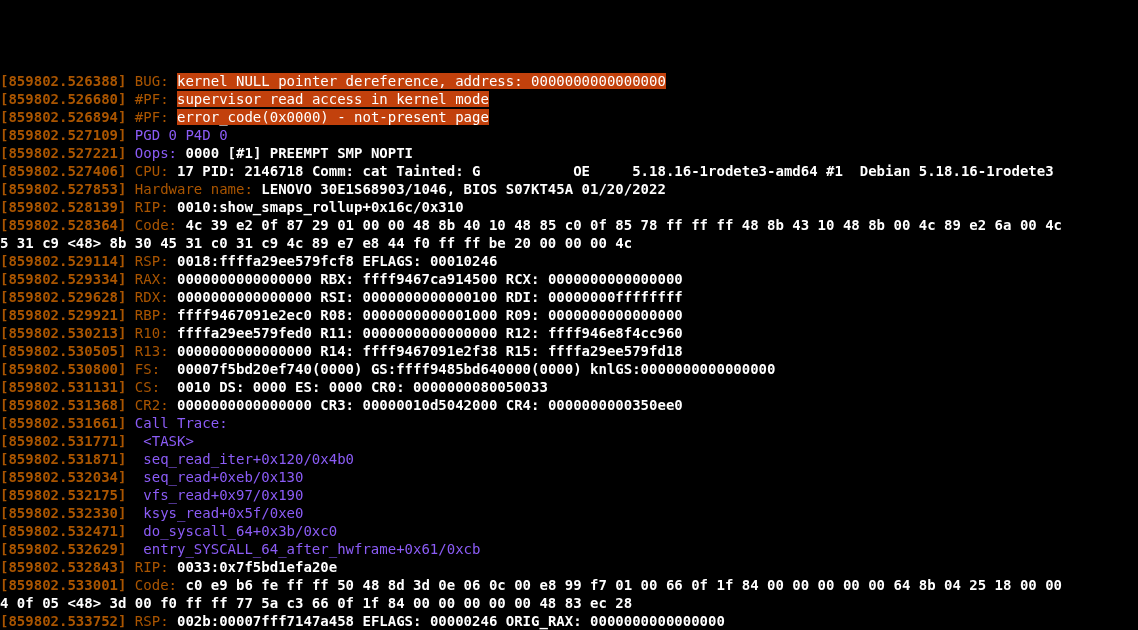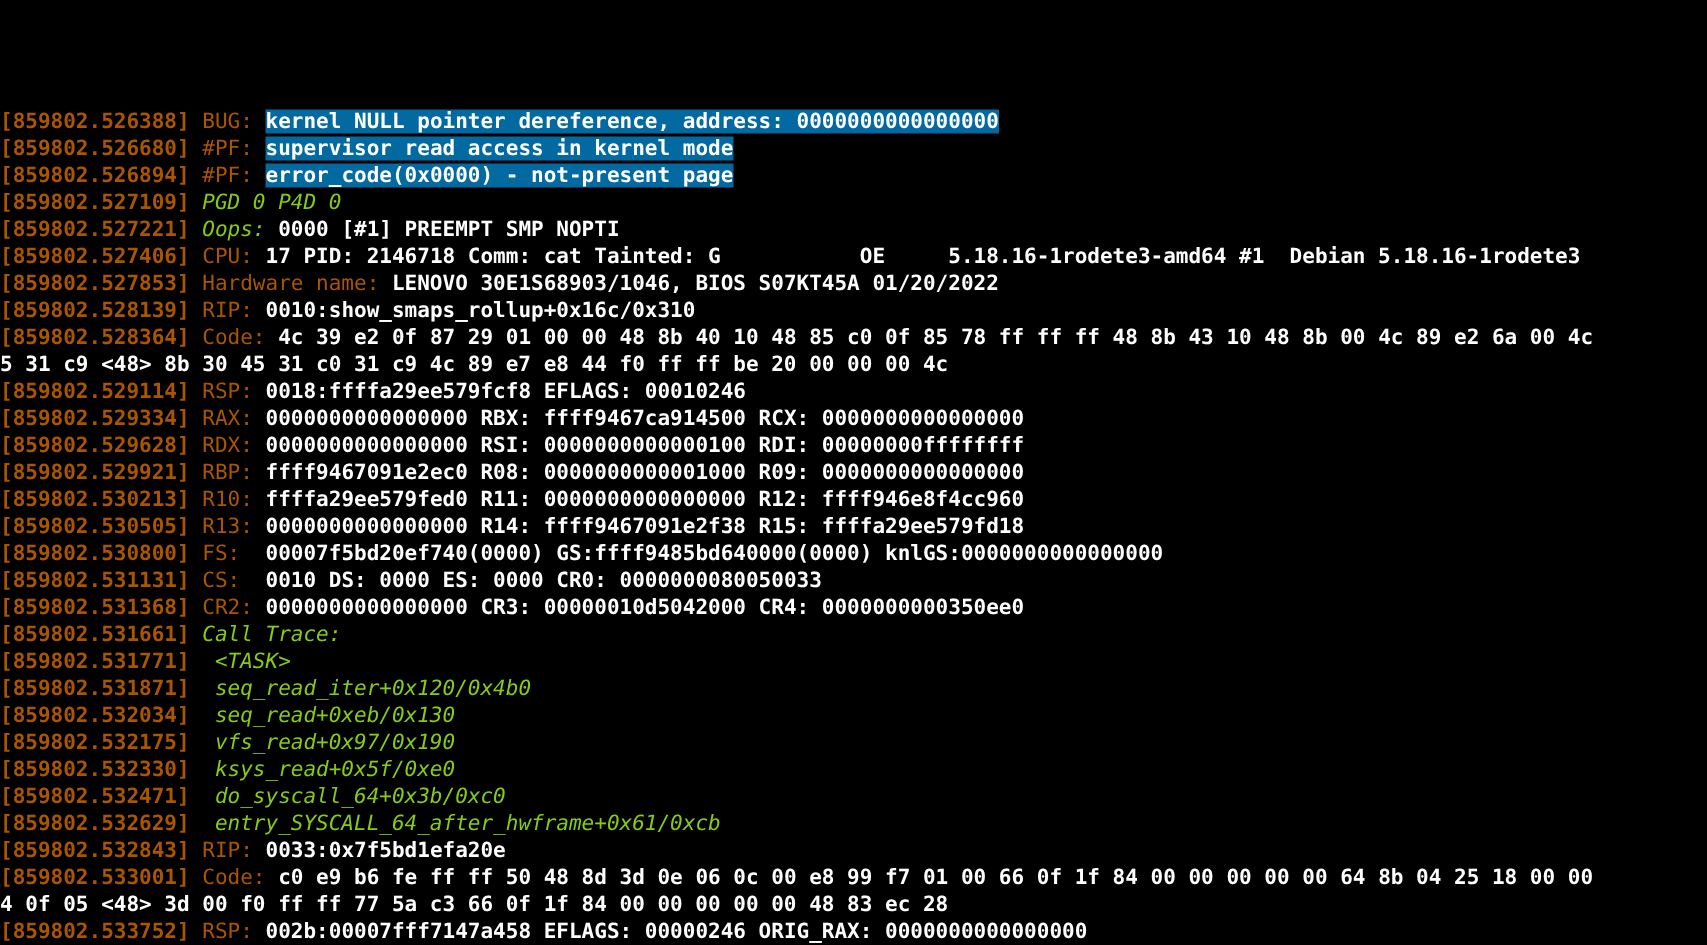--- a/index.html
+++ b/index.html
@@ -1,21 +1,21 @@
 <!DOCTYPE html>
 <html><head>
 <meta charset="utf-8">
 <style>
 html,body{margin:0;padding:0;background:#000;font-family:'Consolas','DejaVu Sans Mono','Liberation Mono',monospace;font-size:14px;line-height:18px;white-space:pre;color:#aaa;width:1138px;height:630px;overflow:hidden;}
 .line{display:block;}
 .ts{color:#aa5500;font-weight:bold;}
 .lbl{color:#aa5500;}
-.txt{color:#84cc16;font-style:italic;}
+.txt{color:#8b5cf6;}
 .bold{color:#ffffff;font-weight:bold;text-align:right;}
-.crit{background:#0369a1;color:#ffffff;font-weight:bold;}
+.crit{background:#c2410c;color:#ffffff;font-weight:normal;}
 </style>
 </head>
 <body>
 
 
 <div id="log"><div class="line"><span class="ts">[859802.526388]</span><span class="lbl"> BUG: </span><span class="crit">kernel NULL pointer dereference, address: 0000000000000000</span></div><div class="line"><span class="ts">[859802.526680]</span><span class="lbl"> #PF: </span><span class="crit">supervisor read access in kernel mode</span></div><div class="line"><span class="ts">[859802.526894]</span><span class="lbl"> #PF: </span><span class="crit">error_code(0x0000) - not-present page</span></div><div class="line"><span class="ts">[859802.527109]</span><span class="txt"> PGD 0 P4D 0</span></div><div class="line"><span class="ts">[859802.527221]</span><span class="txt"> Oops: </span><span class="bold">0000 [#1] PREEMPT SMP NOPTI</span></div><div class="line"><span class="ts">[859802.527406]</span><span class="lbl"> CPU: </span><span class="bold">17 PID: 2146718 Comm: cat Tainted: G           OE     5.18.16-1rodete3-amd64 #1  Debian 5.18.16-1rodete3</span></div><div class="line"><span class="ts">[859802.527853]</span><span class="lbl"> Hardware name: </span><span class="bold">LENOVO 30E1S68903/1046, BIOS S07KT45A 01/20/2022</span></div><div class="line"><span class="ts">[859802.528139]</span><span class="lbl"> RIP: </span><span class="bold">0010:show_smaps_rollup+0x16c/0x310</span></div><div class="line"><span class="ts">[859802.528364]</span><span class="lbl"> Code: </span><span class="bold">4c 39 e2 0f 87 29 01 00 00 48 8b 40 10 48 85 c0 0f 85 78 ff ff ff 48 8b 43 10 48 8b 00 4c 89 e2 6a 00 4c</span></div><div class="line"><span class="bold">5 31 c9 &lt;48&gt; 8b 30 45 31 c0 31 c9 4c 89 e7 e8 44 f0 ff ff be 20 00 00 00 4c</span></div><div class="line"><span class="ts">[859802.529114]</span><span class="lbl"> RSP: </span><span class="bold">0018:ffffa29ee579fcf8 EFLAGS: 00010246</span></div><div class="line"><span class="ts">[859802.529334]</span><span class="lbl"> RAX: </span><span class="bold">0000000000000000 RBX: ffff9467ca914500 RCX: 0000000000000000</span></div><div class="line"><span class="ts">[859802.529628]</span><span class="lbl"> RDX: </span><span class="bold">0000000000000000 RSI: 0000000000000100 RDI: 00000000ffffffff</span></div><div class="line"><span class="ts">[859802.529921]</span><span class="lbl"> RBP: </span><span class="bold">ffff9467091e2ec0 R08: 0000000000001000 R09: 0000000000000000</span></div><div class="line"><span class="ts">[859802.530213]</span><span class="lbl"> R10: </span><span class="bold">ffffa29ee579fed0 R11: 0000000000000000 R12: ffff946e8f4cc960</span></div><div class="line"><span class="ts">[859802.530505]</span><span class="lbl"> R13: </span><span class="bold">0000000000000000 R14: ffff9467091e2f38 R15: ffffa29ee579fd18</span></div><div class="line"><span class="ts">[859802.530800]</span><span class="lbl"> FS:  </span><span class="bold">00007f5bd20ef740(0000) GS:ffff9485bd640000(0000) knlGS:0000000000000000</span></div><div class="line"><span class="ts">[859802.531131]</span><span class="lbl"> CS:  </span><span class="bold">0010 DS: 0000 ES: 0000 CR0: 0000000080050033</span></div><div class="line"><span class="ts">[859802.531368]</span><span class="lbl"> CR2: </span><span class="bold">0000000000000000 CR3: 00000010d5042000 CR4: 0000000000350ee0</span></div><div class="line"><span class="ts">[859802.531661]</span><span class="txt"> Call Trace:</span></div><div class="line"><span class="ts">[859802.531771]</span><span class="txt">  &lt;TASK&gt;</span></div><div class="line"><span class="ts">[859802.531871]</span><span class="txt">  seq_read_iter+0x120/0x4b0</span></div><div class="line"><span class="ts">[859802.532034]</span><span class="txt">  seq_read+0xeb/0x130</span></div><div class="line"><span class="ts">[859802.532175]</span><span class="txt">  vfs_read+0x97/0x190</span></div><div class="line"><span class="ts">[859802.532330]</span><span class="txt">  ksys_read+0x5f/0xe0</span></div><div class="line"><span class="ts">[859802.532471]</span><span class="txt">  do_syscall_64+0x3b/0xc0</span></div><div class="line"><span class="ts">[859802.532629]</span><span class="txt">  entry_SYSCALL_64_after_hwframe+0x61/0xcb</span></div><div class="line"><span class="ts">[859802.532843]</span><span class="lbl"> RIP: </span><span class="bold">0033:0x7f5bd1efa20e</span></div><div class="line"><span class="ts">[859802.533001]</span><span class="lbl"> Code: </span><span class="bold">c0 e9 b6 fe ff ff 50 48 8d 3d 0e 06 0c 00 e8 99 f7 01 00 66 0f 1f 84 00 00 00 00 00 64 8b 04 25 18 00 00</span></div><div class="line"><span class="bold">4 0f 05 &lt;48&gt; 3d 00 f0 ff ff 77 5a c3 66 0f 1f 84 00 00 00 00 00 48 83 ec 28</span></div><div class="line"><span class="ts">[859802.533752]</span><span class="lbl"> RSP: </span><span class="bold">002b:00007fff7147a458 EFLAGS: 00000246 ORIG_RAX: 0000000000000000</span></div></div>
 
 
 
 </body></html>

